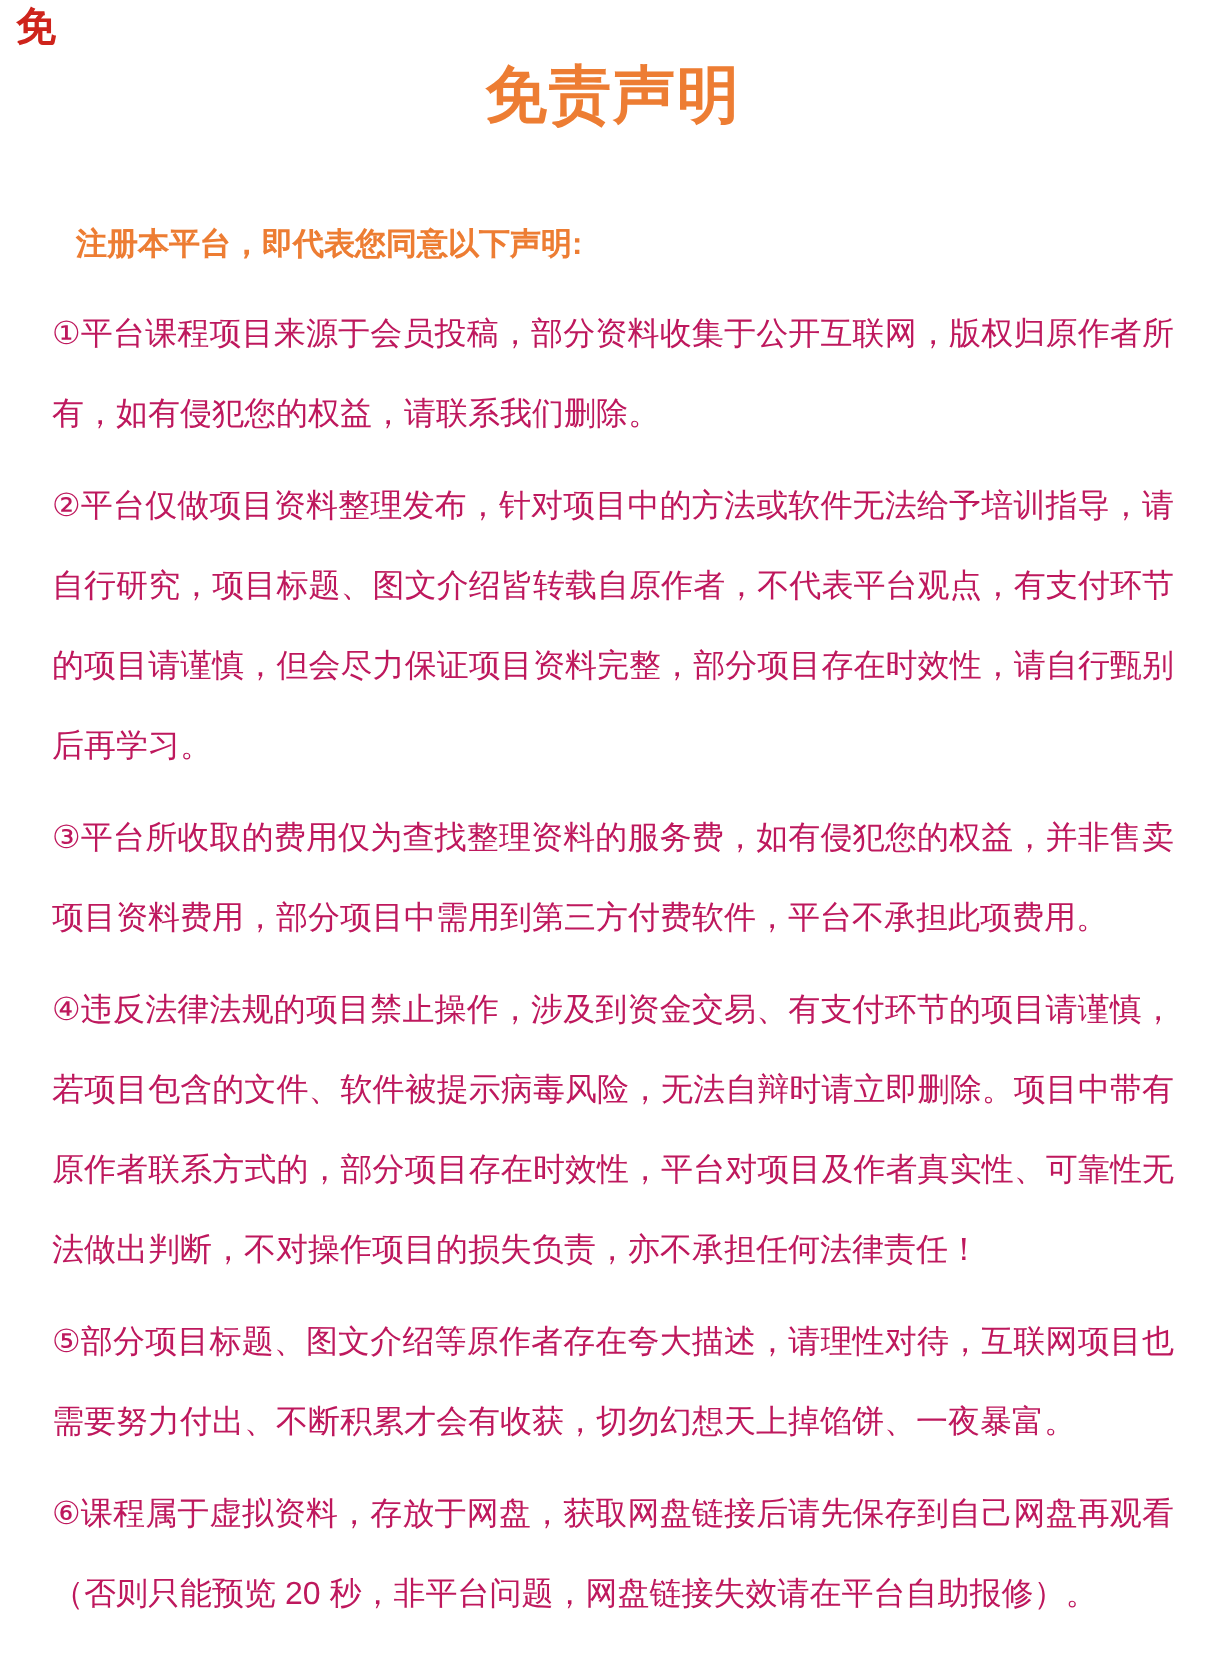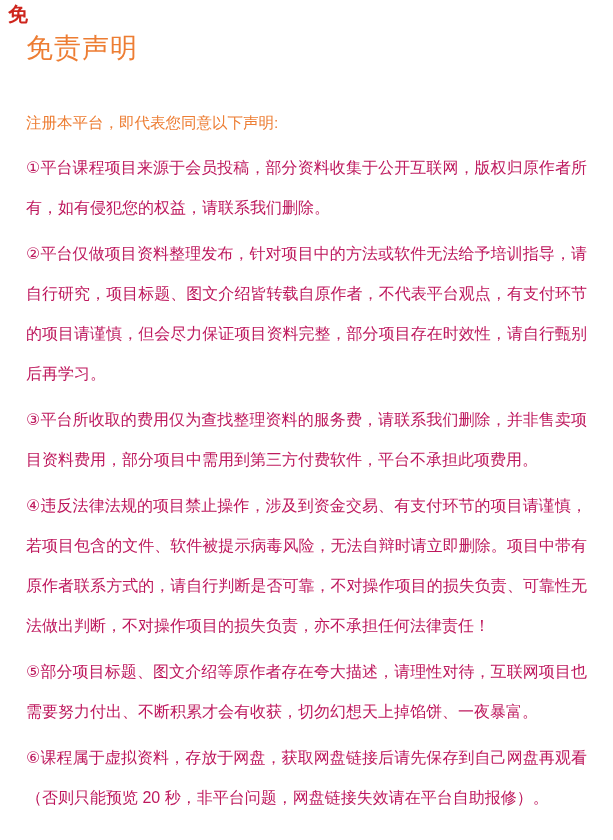--- a/index.html
+++ b/index.html
@@ -26,32 +26,32 @@
     left: 8px;
     top: 3px;
     font-size: 20px;
     line-height: 22px;
     font-weight: 700;
     color: #ce241c;
     font-family: "Liberation Serif", "DejaVu Serif", serif;
   }
   .title {
     margin: 0;
-    text-align: left;
-    font-size: 27px;
+    text-align: center;
+    font-size: 31px;
     line-height: 44px;
-    font-weight: 400;
+    font-weight: 700;
     letter-spacing: 1px;
     color: #ed7d33;
   }
   .lead {
-    margin: 40px 0 12px 0;
+    margin: 40px 0 12px 12px;
     font-size: 15.5px;
     line-height: 26px;
-    font-weight: 400;
+    font-weight: 700;
     color: #ed7d33;
   }
   .para {
     margin: 0 0 6px 0;
     font-size: 16px;
     line-height: 40px;
     color: #be185d;
     text-align: justify;
     letter-spacing: 0;
   }
@@ -63,20 +63,20 @@
   <span class="red-mark">免</span>
 
   <h1 class="title">免责声明</h1>
 
   <p class="lead">注册本平台，即代表您同意以下声明:</p>
 
   <p class="para">①平台课程项目来源于会员投稿，部分资料收集于公开互联网，版权归原作者所有，如有侵犯您的权益，请联系我们删除。</p>
 
   <p class="para">②平台仅做项目资料整理发布，针对项目中的方法或软件无法给予培训指导，请自行研究，项目标题、图文介绍皆转载自原作者，不代表平台观点，有支付环节的项目请谨慎，但会尽力保证项目资料完整，部分项目存在时效性，请自行甄别后再学习。</p>
 
-  <p class="para">③平台所收取的费用仅为查找整理资料的服务费，请联系我们删除，并非售卖项目资料费用，部分项目中需用到第三方付费软件，平台不承担此项费用。</p>
+  <p class="para">③平台所收取的费用仅为查找整理资料的服务费，如有侵犯您的权益，并非售卖项目资料费用，部分项目中需用到第三方付费软件，平台不承担此项费用。</p>
 
-  <p class="para">④违反法律法规的项目禁止操作，涉及到资金交易、有支付环节的项目请谨慎，若项目包含的文件、软件被提示病毒风险，无法自辩时请立即删除。项目中带有原作者联系方式的，请自行判断是否可靠，不对操作项目的损失负责、可靠性无法做出判断，不对操作项目的损失负责，亦不承担任何法律责任！</p>
+  <p class="para">④违反法律法规的项目禁止操作，涉及到资金交易、有支付环节的项目请谨慎，若项目包含的文件、软件被提示病毒风险，无法自辩时请立即删除。项目中带有原作者联系方式的，部分项目存在时效性，平台对项目及作者真实性、可靠性无法做出判断，不对操作项目的损失负责，亦不承担任何法律责任！</p>
 
   <p class="para">⑤部分项目标题、图文介绍等原作者存在夸大描述，请理性对待，互联网项目也需要努力付出、不断积累才会有收获，切勿幻想天上掉馅饼、一夜暴富。</p>
 
   <p class="para">⑥课程属于虚拟资料，存放于网盘，获取网盘链接后请先保存到自己网盘再观看（否则只能预览 20 秒，非平台问题，网盘链接失效请在平台自助报修）。</p>
 </div>
 
 </body></html>

